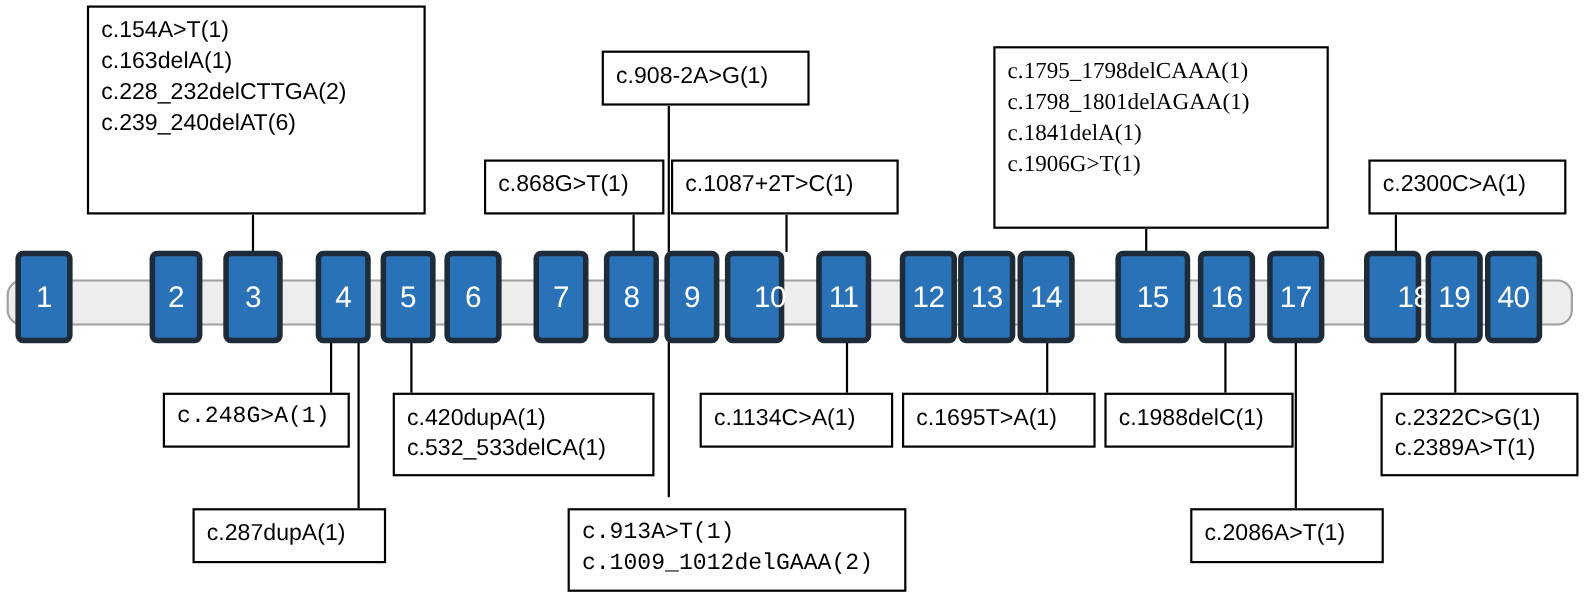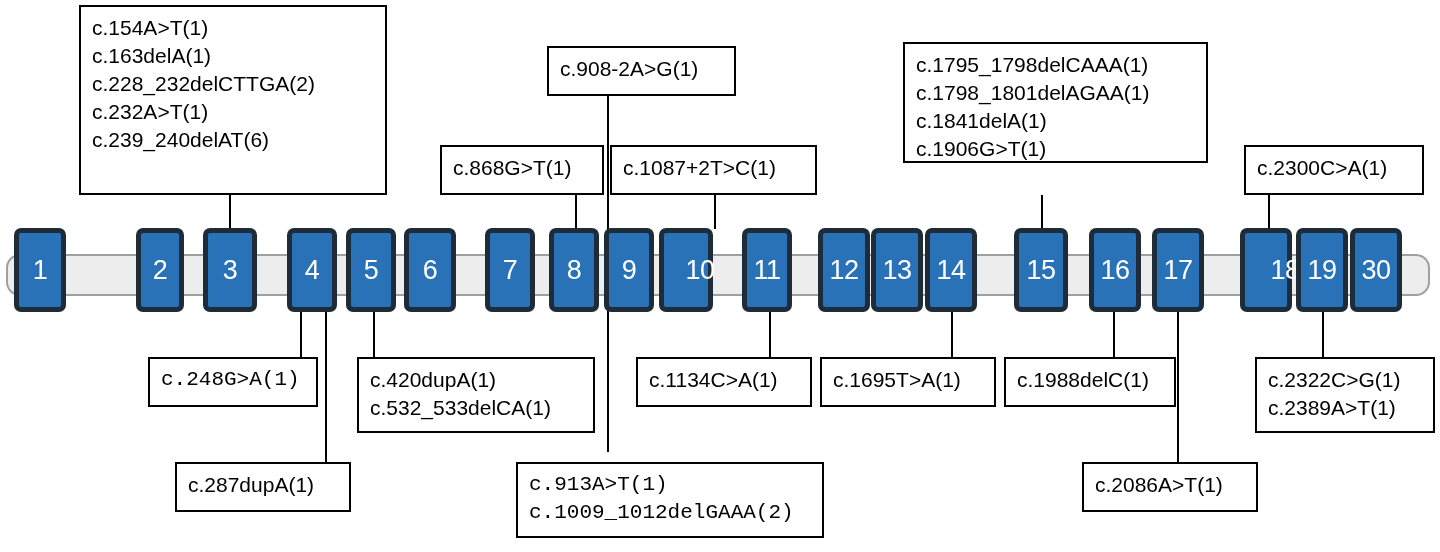--- a/index.html
+++ b/index.html
@@ -88,45 +88,44 @@
       <div class="exon" style="left: 346px; top: 228px; width: 50px; height: 84px;">5</div>
       <div class="exon" style="left: 404px; top: 228px; width: 52px; height: 84px;">6</div>
       <div class="exon" style="left: 485px; top: 228px; width: 50px; height: 84px;">7</div>
       <div class="exon" style="left: 549px; top: 228px; width: 50px; height: 84px;">8</div>
       <div class="exon" style="left: 604px; top: 228px; width: 50px; height: 84px;">9</div>
       <div class="exon" style="left: 659px; top: 228px; width: 54px; height: 84px; padding-left: 28px;">10</div>
       <div class="exon" style="left: 742px; top: 228px; width: 50px; height: 84px;">11</div>
       <div class="exon" style="left: 818px; top: 228px; width: 52px; height: 84px;">12</div>
       <div class="exon" style="left: 871px; top: 228px; width: 52px; height: 84px;">13</div>
       <div class="exon" style="left: 925px; top: 228px; width: 52px; height: 84px;">14</div>
-      <div class="exon" style="left: 1014px; top: 228px; width: 54px; height: 84px;">15</div>
+      <div class="exon" style="left: 1014px; top: 228px; width: 68px; height: 84px;">15</div>
       <div class="exon" style="left: 1089px; top: 228px; width: 52px; height: 84px;">16</div>
       <div class="exon" style="left: 1152px; top: 228px; width: 52px; height: 84px;">17</div>
       <div class="exon" style="left: 1240px; top: 228px; width: 52px; height: 84px; padding-left: 38px;">18</div>
       <div class="exon" style="left: 1296px; top: 228px; width: 52px; height: 84px;">19</div>
-      <div class="exon" style="left: 1350px; top: 228px; width: 52px; height: 84px;">30</div>
+      <div class="exon" style="left: 1350px; top: 228px; width: 52px; height: 84px;">40</div>
     </div>
   <div id="callouts-layer">
       <div class="callout" style="left: 79px; top: 5px; width: 308px; height: 190px;">
         <span class="ln">c.154A&gt;T(1)</span>
         <span class="ln">c.163delA(1)</span>
         <span class="ln">c.228_232delCTTGA(2)</span>
-        <span class="ln">c.232A&gt;T(1)</span>
         <span class="ln">c.239_240delAT(6)</span>
       </div>
       <div class="callout" style="left: 440px; top: 145px; width: 164px; height: 50px;">
         <span class="ln">c.868G&gt;T(1)</span>
       </div>
       <div class="callout" style="left: 547px; top: 46px; width: 189px; height: 50px;">
         <span class="ln">c.908-2A&gt;G(1)</span>
       </div>
       <div class="callout" style="left: 610px; top: 145px; width: 207px; height: 50px;">
         <span class="ln">c.1087+2T&gt;C(1)</span>
       </div>
-      <div class="callout" style="left: 903px; top: 42px; width: 305px; height: 121px;">
+      <div class="callout" style="left: 903px; top: 42px; width: 305px; height: 166px; font-family: Liberation Serif, serif;">
         <span class="ln">c.1795_1798delCAAA(1)</span>
         <span class="ln">c.1798_1801delAGAA(1)</span>
         <span class="ln">c.1841delA(1)</span>
         <span class="ln">c.1906G&gt;T(1)</span>
       </div>
       <div class="callout" style="left: 1244px; top: 145px; width: 180px; height: 50px;">
         <span class="ln">c.2300C&gt;A(1)</span>
       </div>
       <div class="callout" style="left: 148px; top: 357px; width: 170px; height: 50px; font-family: Liberation Mono, monospace;">
         <span class="ln">c.248G&gt;A(1)</span>

